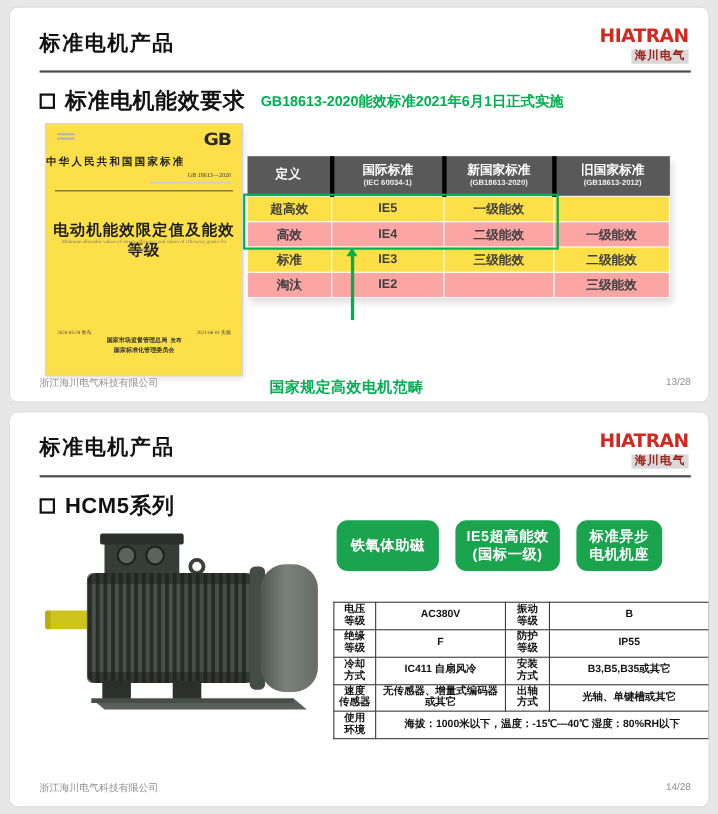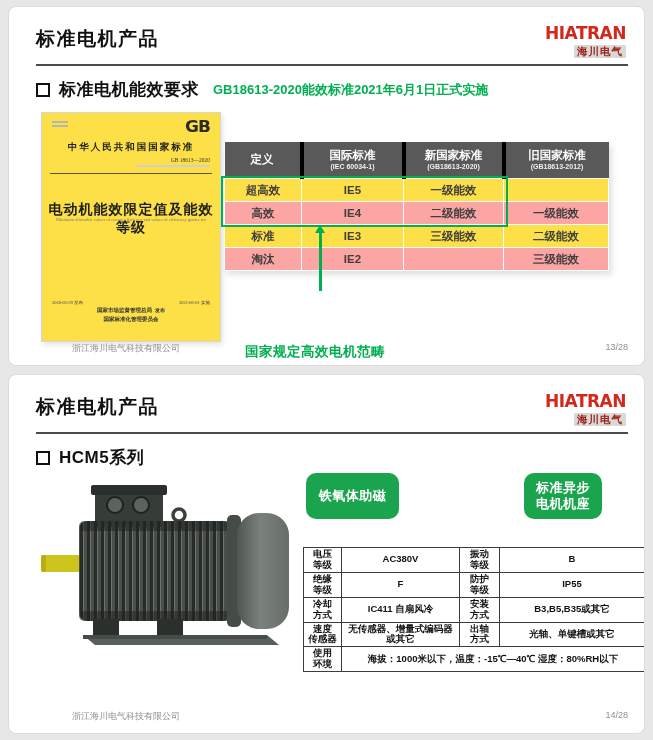--- a/index.html
+++ b/index.html
@@ -15,34 +15,34 @@
   #slide2{top:374px;}
 
   
   .page-title{position:absolute;left:27px;top:19px;font-size:19px;font-weight:bold;letter-spacing:1.5px;color:#111;}
   .brand{position:absolute;right:18px;top:18px;text-align:right;line-height:1;}
   .brand-name{font-size:17px;font-weight:900;letter-spacing:-0.5px;color:#d3281e;font-family:"DejaVu Sans",sans-serif;}
   .brand-sub{display:inline-block;margin-top:2px;padding:1px 3px;background:#d9d9d9;color:#9c2017;font-size:10.5px;font-weight:bold;letter-spacing:1px;}
   .divider{position:absolute;left:27px;right:16px;top:57px;border-top:2px solid #4a4a4a;}
   .section{position:absolute;left:27px;top:71px;display:flex;align-items:center;}
   .section-bullet{width:10px;height:10px;border:2.5px solid #111;margin-right:9px;flex:0 0 auto;}
-  .section-title{font-size:17px;font-weight:bold;color:#111;letter-spacing:0.5px;}
+  .section-title{font-size:20px;font-weight:bold;color:#111;letter-spacing:0.5px;}
   .section-note{margin-left:14px;font-size:13px;font-weight:bold;color:#00b050;}
-  .slide-footer{position:absolute;left:27px;right:16px;bottom:10px;display:flex;justify-content:space-between;font-size:9px;color:#8f8f8f;margin-left:36px;}
+  .slide-footer{position:absolute;left:27px;right:16px;bottom:10px;display:flex;justify-content:space-between;font-size:9px;color:#8f8f8f;}
 
   
   .gb-cover{
     position:absolute;left:32px;top:105px;width:180px;height:230px;background:#fde047;
     border:1px solid #d5d5d5;box-shadow:2px 3px 5px rgba(0,0,0,.10);
     font-family:"Liberation Serif",serif;box-sizing:border-box;
   }
   .gb-ics{position:absolute;left:10px;top:8px;}
   .gb-ics i{display:block;width:16px;height:2px;background:#b5b5b5;margin-bottom:2px;}
   .gb-logo{position:absolute;right:10px;top:4px;font-size:17px;font-weight:900;letter-spacing:-1px;color:#2b2b2b;font-family:"DejaVu Sans",sans-serif;transform:scaleY(.9);}
-  .gb-heading{position:absolute;left:0;right:0;top:28px;text-align:center;font-size:9.5px;font-weight:bold;letter-spacing:2px;color:#222;white-space:nowrap;}
+  .gb-heading{position:absolute;left:0;right:0;top:28px;text-align:left;font-size:9.5px;font-weight:bold;letter-spacing:2px;color:#222;white-space:nowrap;}
   .gb-code{position:absolute;right:10px;top:44px;font-size:5.5px;color:#333;text-align:right;}
   .gb-code-sub{display:block;width:74px;height:2px;background:#cfcfcf;margin-top:2px;}
   .gb-rule{position:absolute;left:8px;right:8px;top:60px;border-top:1px solid #555;}
   .gb-doc-title{position:absolute;left:0;right:0;top:88px;text-align:center;font-size:14px;font-weight:bold;color:#1e1e1e;letter-spacing:1px;}
   .gb-doc-sub{position:absolute;left:14px;right:14px;top:104px;text-align:center;font-size:4.5px;color:#777;line-height:1.5;}
   .gb-dates{position:absolute;left:10px;right:10px;bottom:36px;display:flex;justify-content:space-between;font-size:4.5px;color:#444;}
   .gb-issuers{position:absolute;left:0;right:0;bottom:18px;text-align:center;font-size:5.5px;font-weight:bold;color:#333;line-height:1.5;}
   .gb-issuers .pub{font-size:5px;margin-left:3px;}
 
   
@@ -210,20 +210,22 @@
     <div><span class="brand-sub">海川电气</span></div>
   </div>
   <div class="divider"></div>
 
   <div class="section">
     <span class="section-bullet"></span>
     <span class="section-title">HCM5系列</span>
   </div>
 
   <div class="pill" id="pill-0">铁氧体助磁</div>
+  <div class="pill" id="pill-1">IE5超高能效
+(国标一级)</div>
   <div class="pill" id="pill-2">标准异步
 电机机座</div>
 
   <div class="motor-wrap">
     <svg width="266" height="180" viewBox="0 0 266 180" xmlns="http://www.w3.org/2000/svg">
       <defs>
         <pattern id="ribs" width="7" height="10" patternUnits="userSpaceOnUse">
           <rect x="0" y="0" width="3.5" height="10" fill="#272c28"></rect>
           <rect x="3.5" y="0" width="3.5" height="10" fill="#49504a"></rect>
         </pattern>

